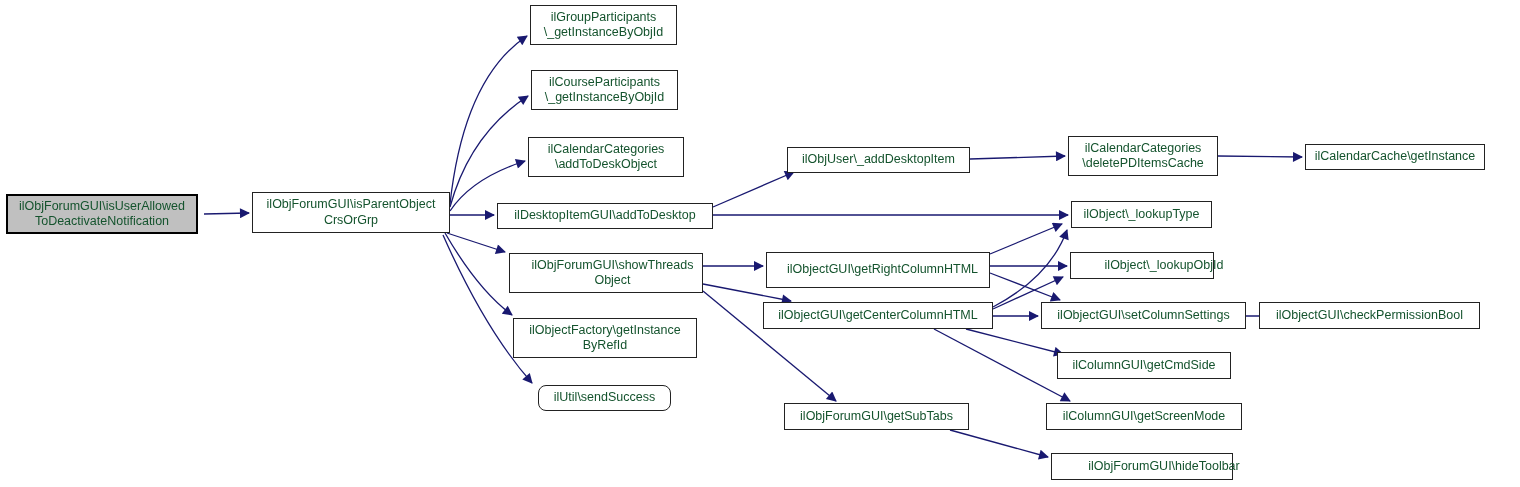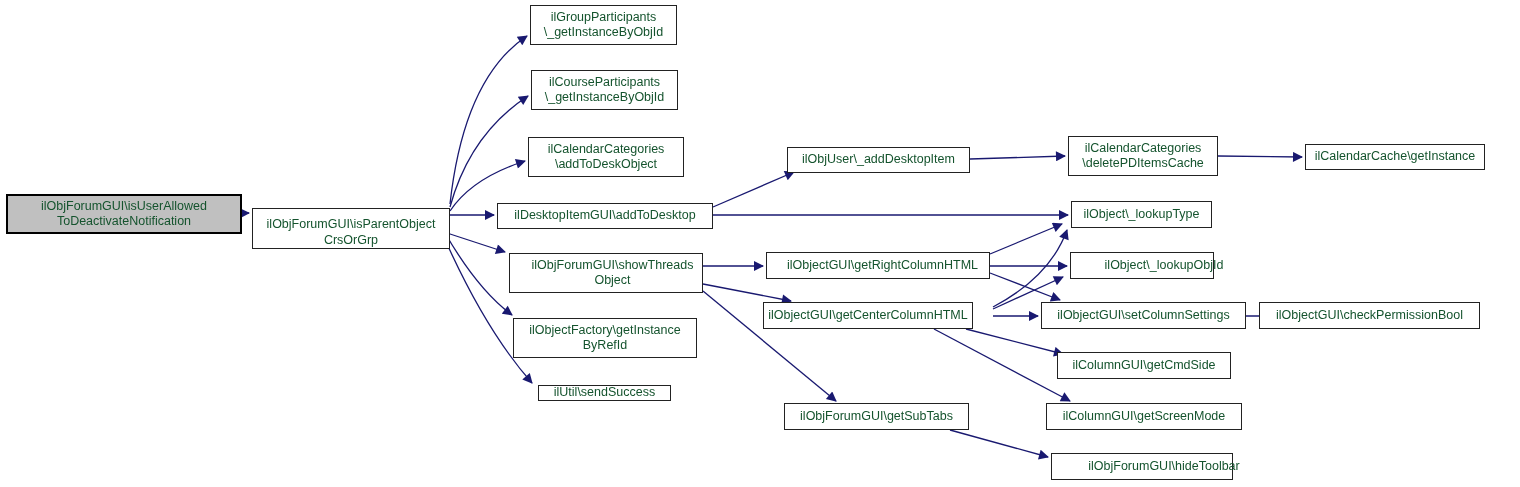--- a/index.html
+++ b/index.html
@@ -50,25 +50,25 @@
       <path d="M990,273 L1060,300" class="edge" marker-end="url(#arrow)"></path>
       <path d="M993,307 Q1050,277 1067,230" class="edge" marker-end="url(#arrow)"></path>
       <path d="M993,309 L1063,277" class="edge" marker-end="url(#arrow)"></path>
       <path d="M993,316 L1038,316" class="edge" marker-end="url(#arrow)"></path>
       <path d="M966,329 L1063,354" class="edge" marker-end="url(#arrow)"></path>
       <path d="M934,329 L1070,401" class="edge" marker-end="url(#arrow)"></path>
       <path d="M1246,316 L1292,316" class="edge" marker-end="url(#arrow)"></path>
       <path d="M950,430 L1048,457" class="edge" marker-end="url(#arrow)"></path>
     </svg>
   <div id="nodes">
-      <div class="node hl" style="left: 6px; top: 194px; width: 236px; height: 40px;">
+      <div class="node hl" style="left: 6px; top: 194px; width: 192px; height: 40px;">
         <div>ilObjForumGUI\isUserAllowed</div>
         <div>ToDeactivateNotification</div>
       </div>
-      <div class="node" style="left: 252px; top: 208px; width: 198px; height: 41px; justify-content: flex-end;">
+      <div class="node" style="left: 252px; top: 192px; width: 198px; height: 41px;">
         <div>ilObjForumGUI\isParentObject</div>
         <div>CrsOrGrp</div>
       </div>
       <div class="node" style="left: 530px; top: 5px; width: 147px; height: 40px;">
         <div>ilGroupParticipants</div>
         <div>\_getInstanceByObjId</div>
       </div>
       <div class="node" style="left: 531px; top: 70px; width: 147px; height: 40px;">
         <div>ilCourseParticipants</div>
         <div>\_getInstanceByObjId</div>
@@ -81,43 +81,43 @@
         <div>ilDesktopItemGUI\addToDesktop</div>
       </div>
       <div class="node" style="left: 509px; top: 253px; width: 194px; height: 40px; padding-left: 13px;">
         <div>ilObjForumGUI\showThreads</div>
         <div>Object</div>
       </div>
       <div class="node" style="left: 513px; top: 318px; width: 184px; height: 40px;">
         <div>ilObjectFactory\getInstance</div>
         <div>ByRefId</div>
       </div>
-      <div class="node" style="left: 538px; top: 385px; width: 133px; height: 16px;">
+      <div class="node" style="left: 538px; top: 385px; width: 133px; height: 26px; border-radius: 8px;">
         <div>ilUtil\sendSuccess</div>
       </div>
       <div class="node" style="left: 787px; top: 147px; width: 183px; height: 26px;">
         <div>ilObjUser\_addDesktopItem</div>
       </div>
       <div class="node" style="left: 1068px; top: 136px; width: 150px; height: 40px;">
         <div>ilCalendarCategories</div>
         <div>\deletePDItemsCache</div>
       </div>
       <div class="node" style="left: 1305px; top: 144px; width: 180px; height: 26px;">
         <div>ilCalendarCache\getInstance</div>
       </div>
       <div class="node" style="left: 1071px; top: 201px; width: 141px; height: 27px;">
         <div>ilObject\_lookupType</div>
       </div>
       <div class="node" style="left: 1070px; top: 252px; width: 144px; height: 27px; padding-left: 44px;">
         <div>ilObject\_lookupObjId</div>
       </div>
-      <div class="node" style="left: 766px; top: 252px; width: 224px; height: 27px; padding-left: 9px;">
+      <div class="node" style="left: 766px; top: 252px; width: 224px; height: 36px; padding-left: 9px;">
         <div>ilObjectGUI\getRightColumnHTML</div>
       </div>
-      <div class="node" style="left: 763px; top: 302px; width: 210px; height: 27px;">
+      <div class="node" style="left: 763px; top: 302px; width: 230px; height: 27px;">
         <div>ilObjectGUI\getCenterColumnHTML</div>
       </div>
       <div class="node" style="left: 1041px; top: 302px; width: 205px; height: 27px;">
         <div>ilObjectGUI\setColumnSettings</div>
       </div>
       <div class="node" style="left: 1259px; top: 302px; width: 221px; height: 27px;">
         <div>ilObjectGUI\checkPermissionBool</div>
       </div>
       <div class="node" style="left: 1057px; top: 352px; width: 174px; height: 27px;">
         <div>ilColumnGUI\getCmdSide</div>

